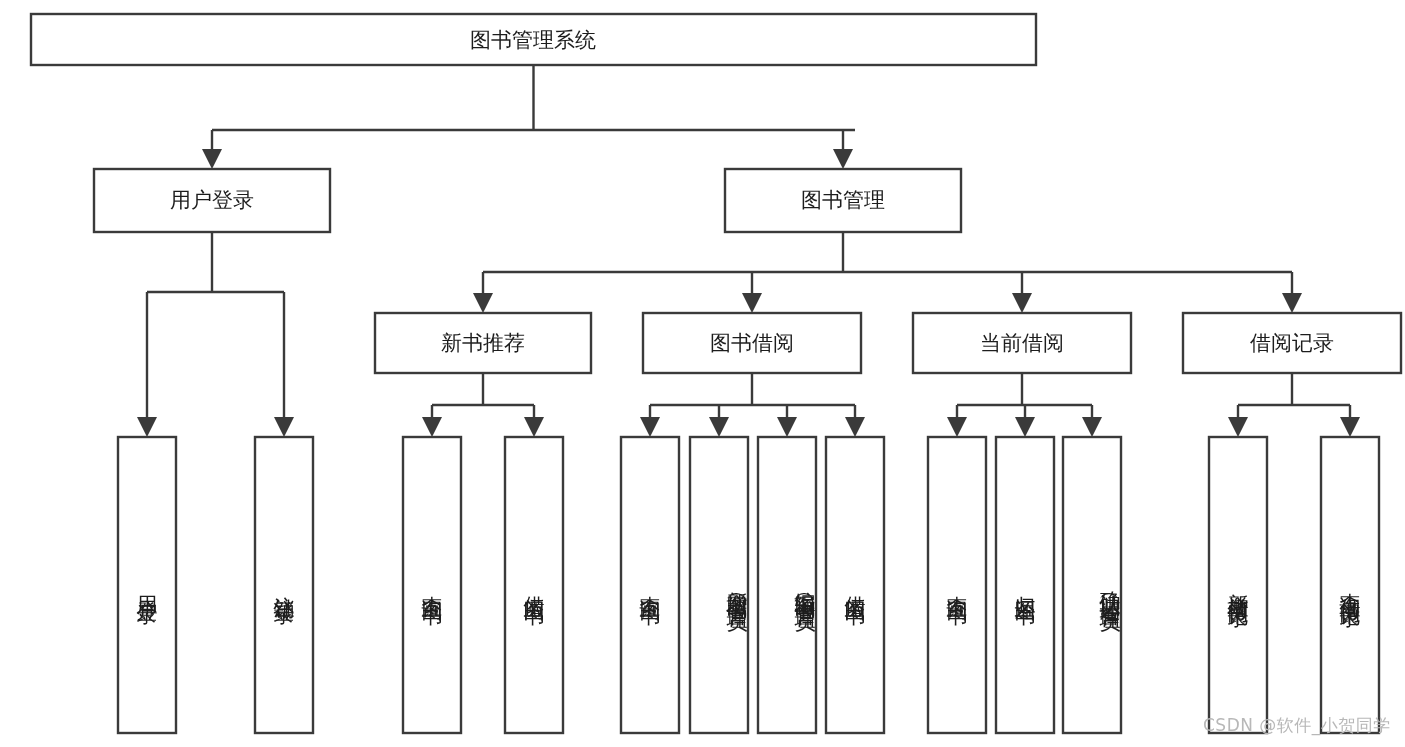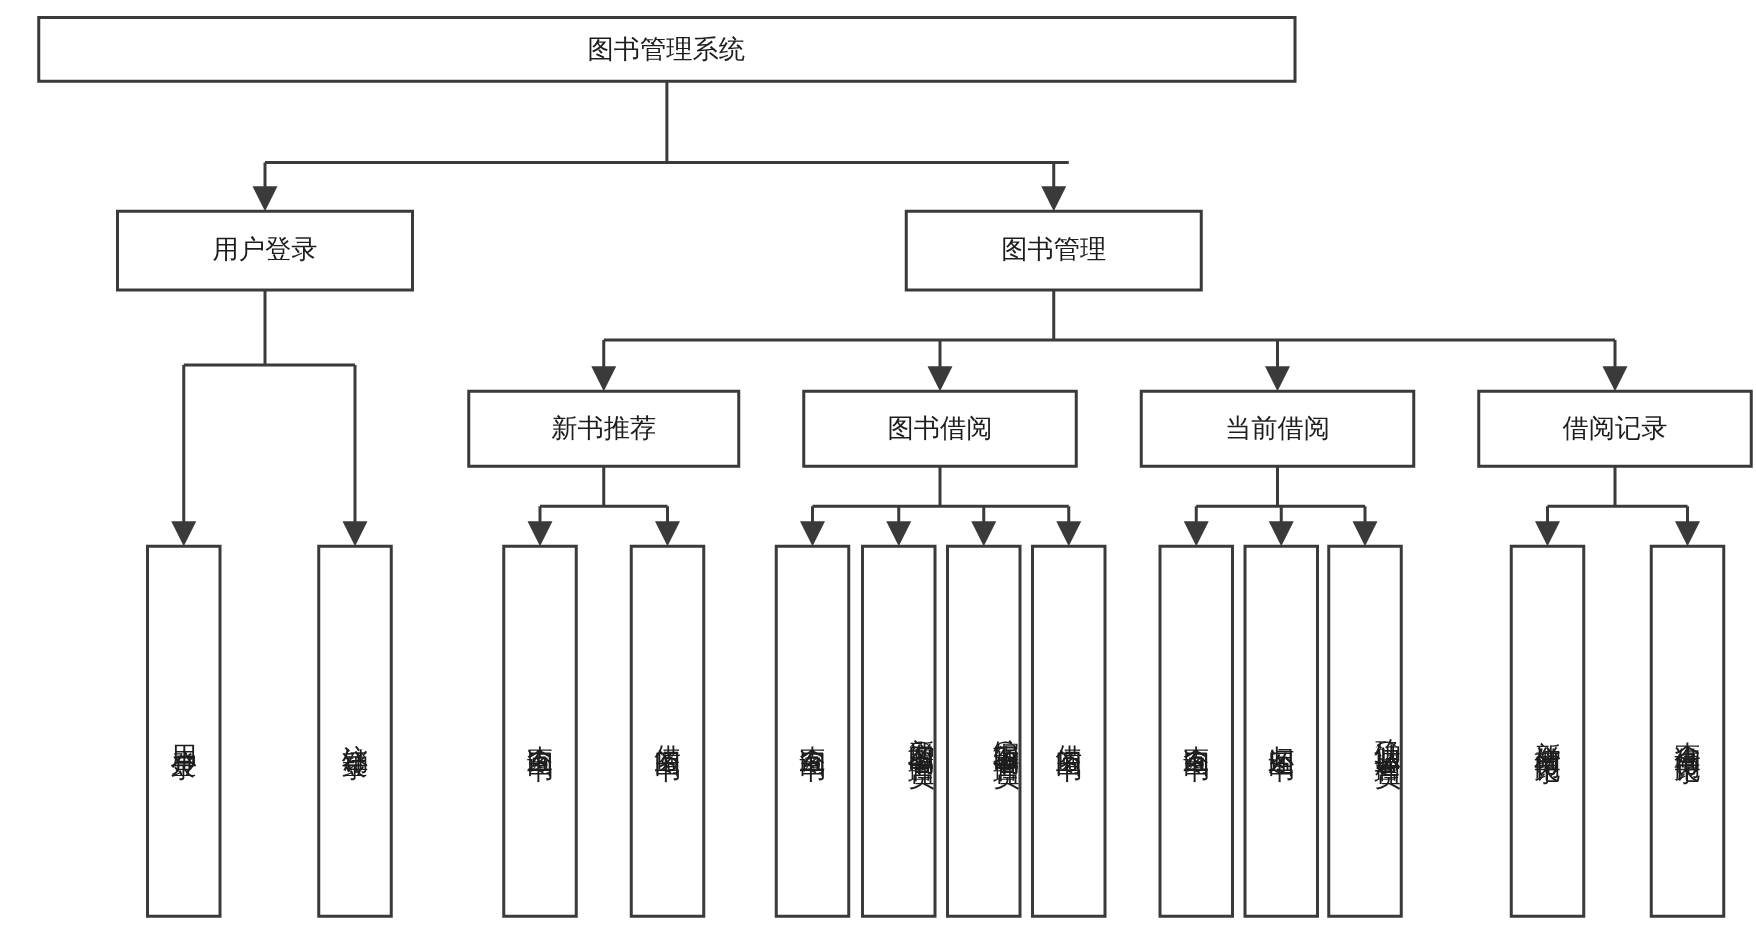--- a/index.html
+++ b/index.html
@@ -203,14 +203,15 @@
   <div class="leaf-label-div centered" style="left:608px; top:447px; width:58px; height:276px;">查询图书</div>
   <div class="leaf-label-div" style="left:677px; top:445px; width:58px; height:284px;">新增图书（管理员）</div>
   <div class="leaf-label-div" style="left:745px; top:445px; width:58px; height:284px;">编辑图书（管理员）</div>
   <div class="leaf-label-div centered" style="left:813px; top:447px; width:58px; height:276px;">借阅图书</div>
   <div class="leaf-label-div centered" style="left:915px; top:447px; width:58px; height:276px;">查询图书</div>
   <div class="leaf-label-div centered" style="left:983px; top:447px; width:58px; height:276px;">归还图书</div>
   <div class="leaf-label-div" style="left:1050px; top:445px; width:58px; height:284px;">确认归还（管理员）</div>
   <div class="leaf-label-div centered" style="left:1196px; top:447px; width:58px; height:276px;">新增借阅记录</div>
   <div class="leaf-label-div centered" style="left:1308px; top:447px; width:58px; height:276px;">查询借阅记录</div>
 
+  <div class="watermark">CSDN @软件_小贺同学</div>
 
 </div>
 
 </body></html>

